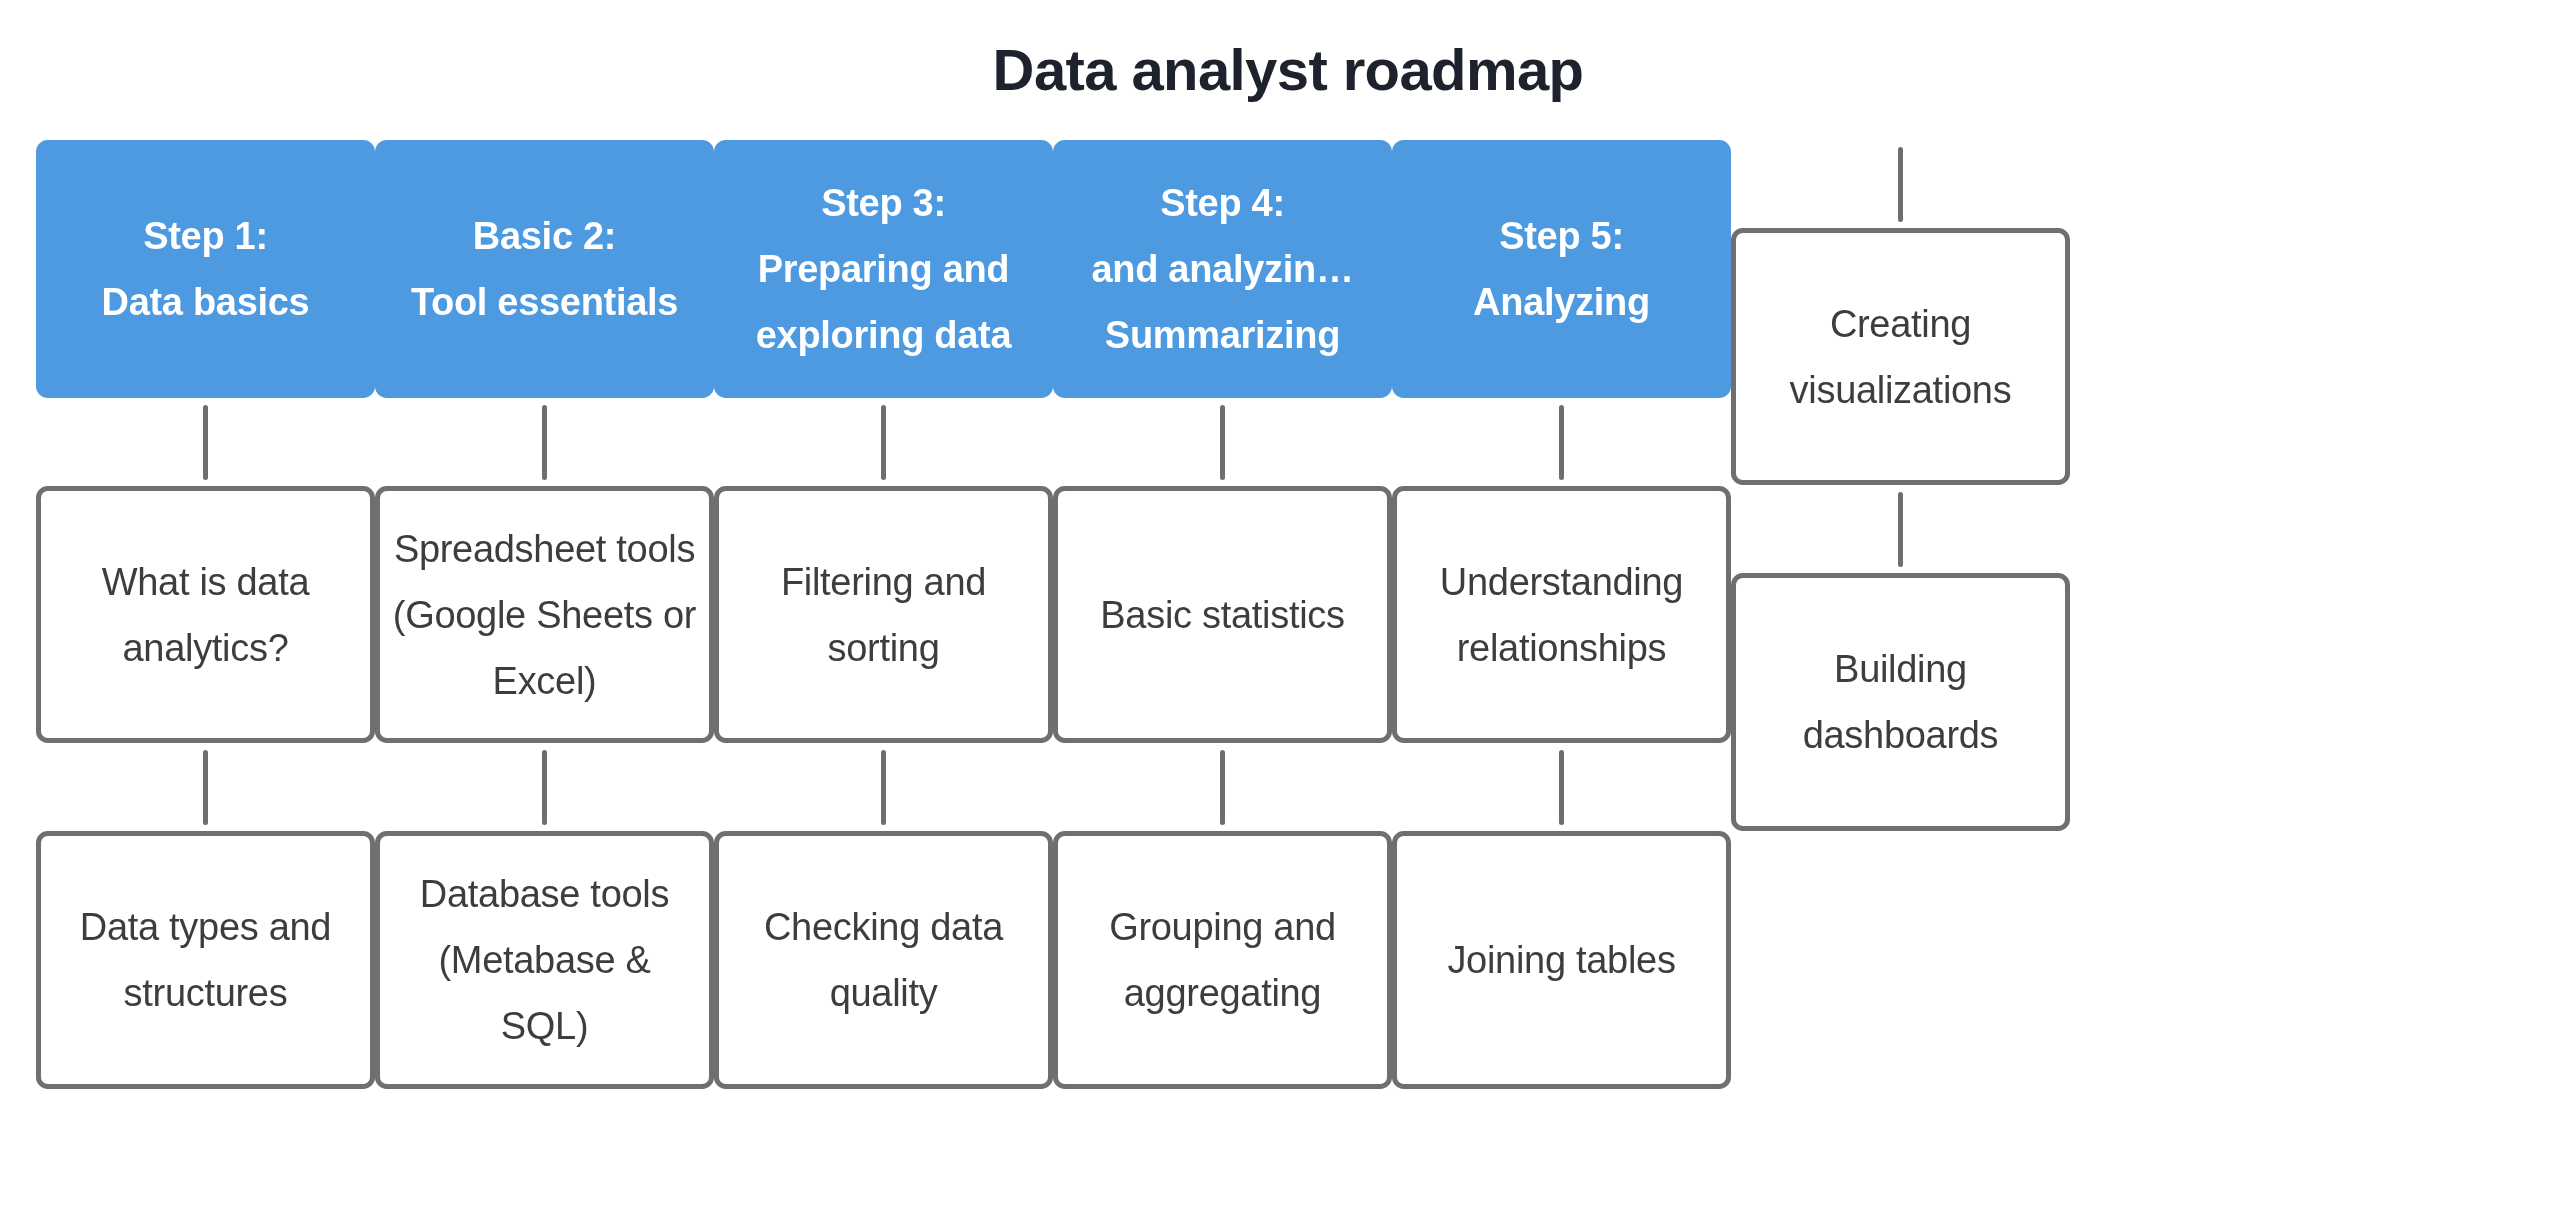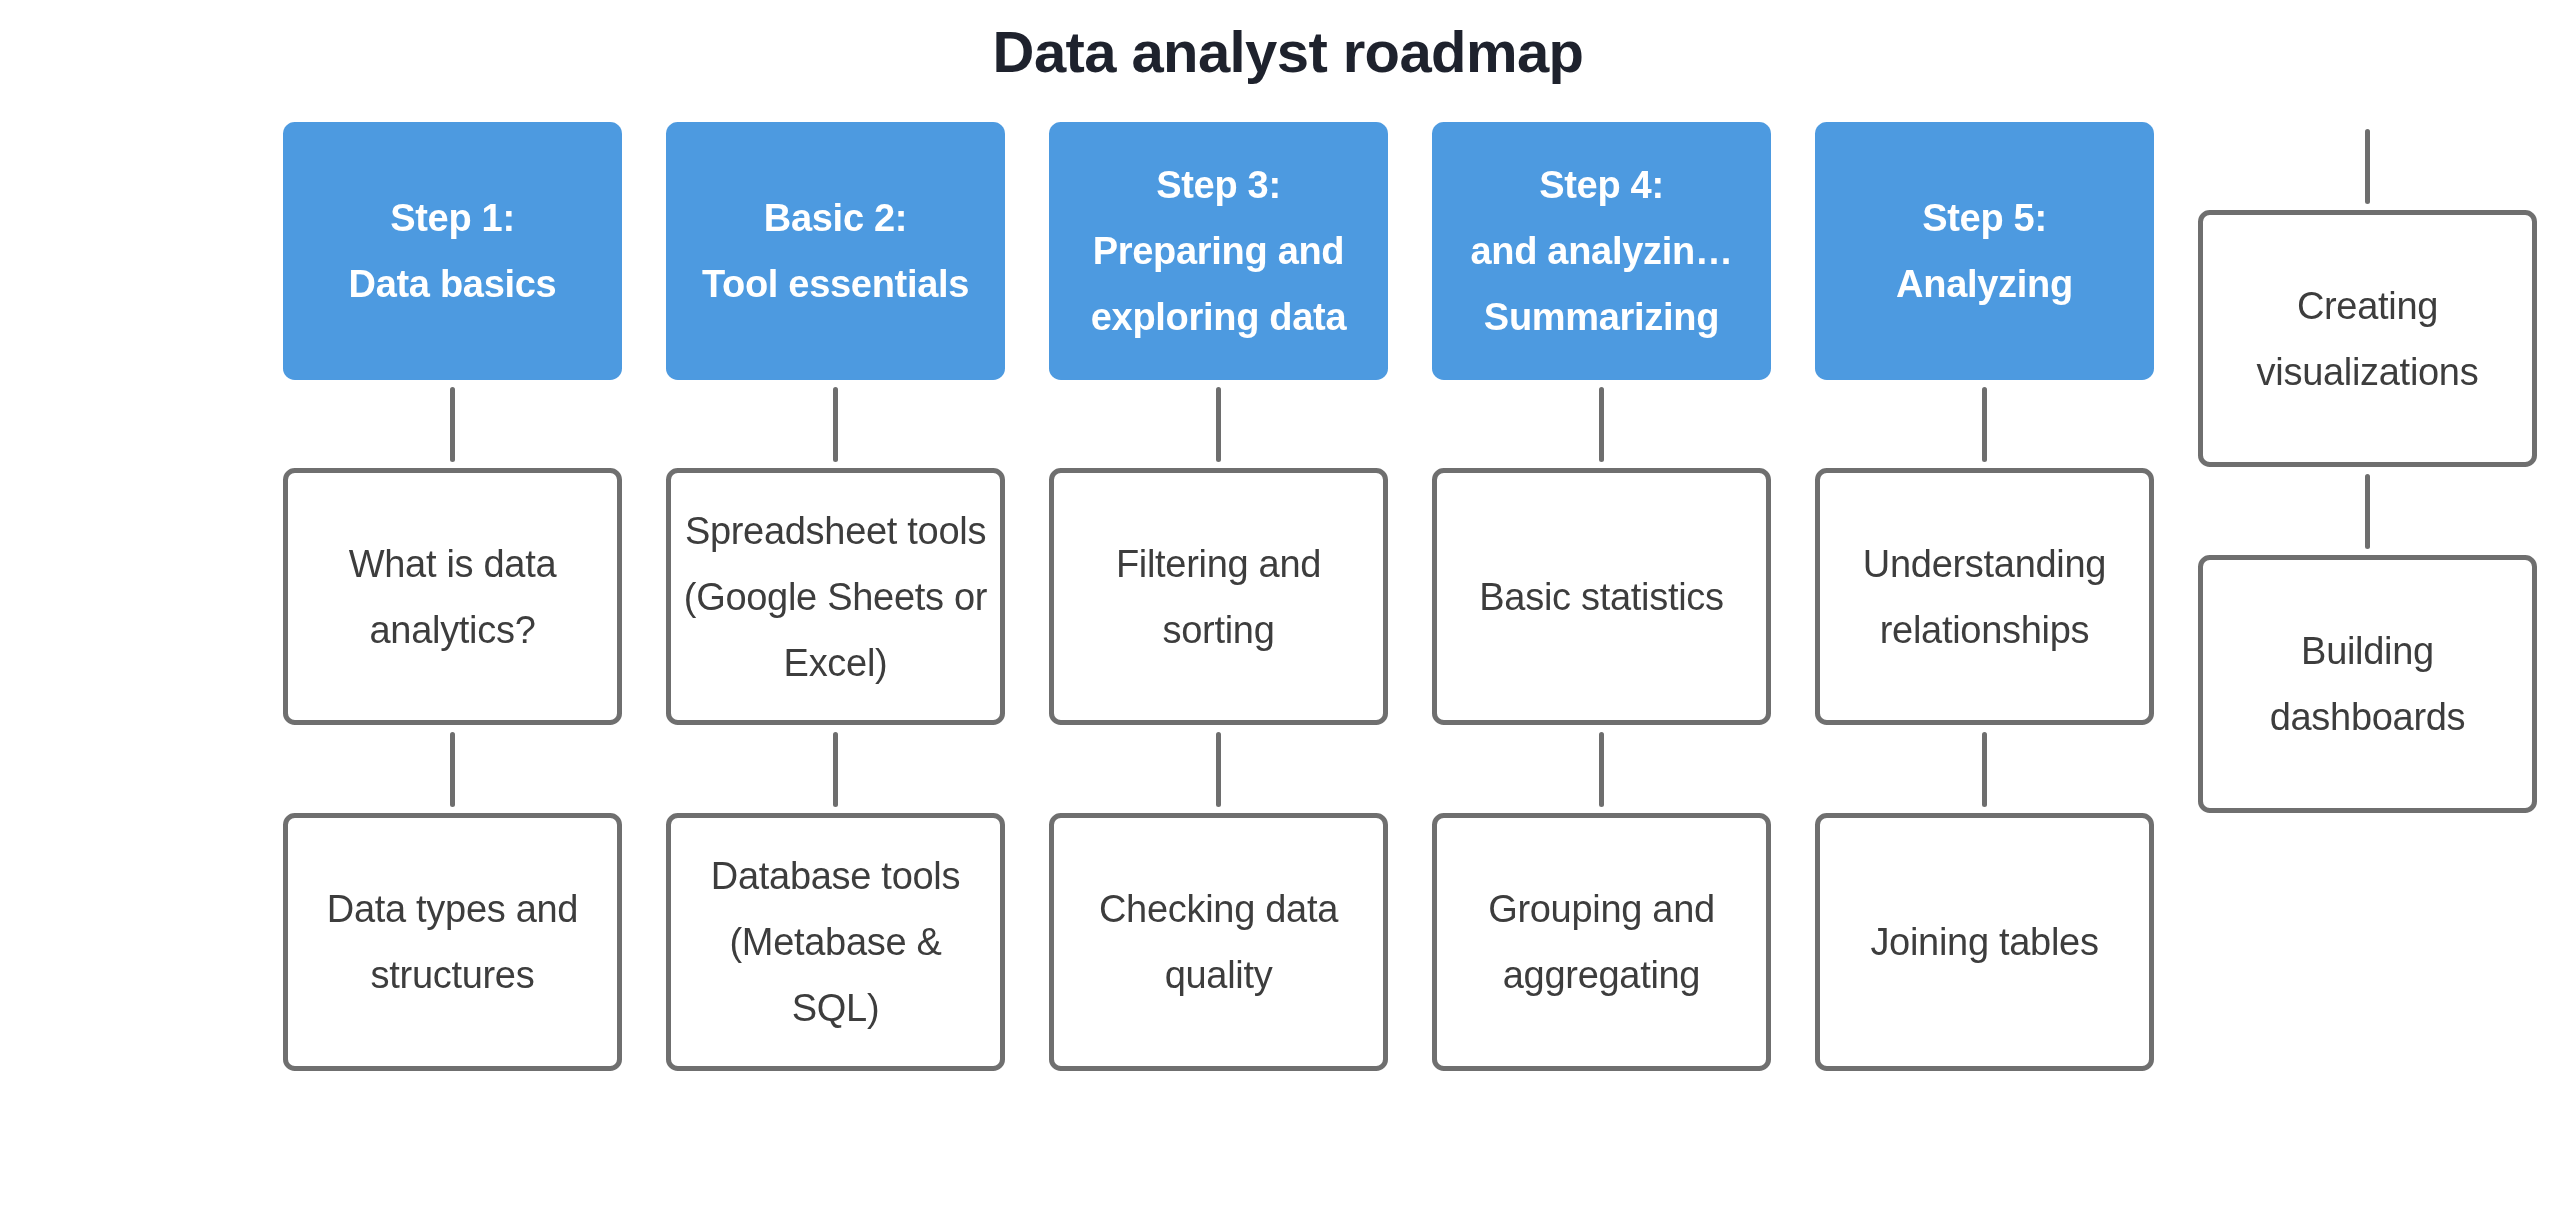--- a/index.html
+++ b/index.html
@@ -12,34 +12,33 @@
     --canvas-bg:#ffffff;
   }
   *{margin:0;padding:0;box-sizing:border-box;}
   html,body{
     width:2576px;height:1209px;
     background:var(--canvas-bg);
     font-family:"Liberation Sans", sans-serif;
     overflow:hidden;
   }
   .page-title{
-    padding-top:16px;
+    padding-top:34px;
     text-align:center;
     font-size:58px;
     font-weight:bold;
     line-height:71px;
     color:var(--title-text);
     letter-spacing:-0.6px;
   }
   .columns{
     margin-top:35px;
     padding:0 39px 0 36px;
     display:flex;
-    justify-content:flex-end;
-    gap:44px;
+    justify-content:flex-start;
   }
   .column{
     width:339px;
     display:flex;
     flex-direction:column;
   }
   .header-box{
     height:258px;
     background:var(--header-bg);
     border-radius:11.8px;

